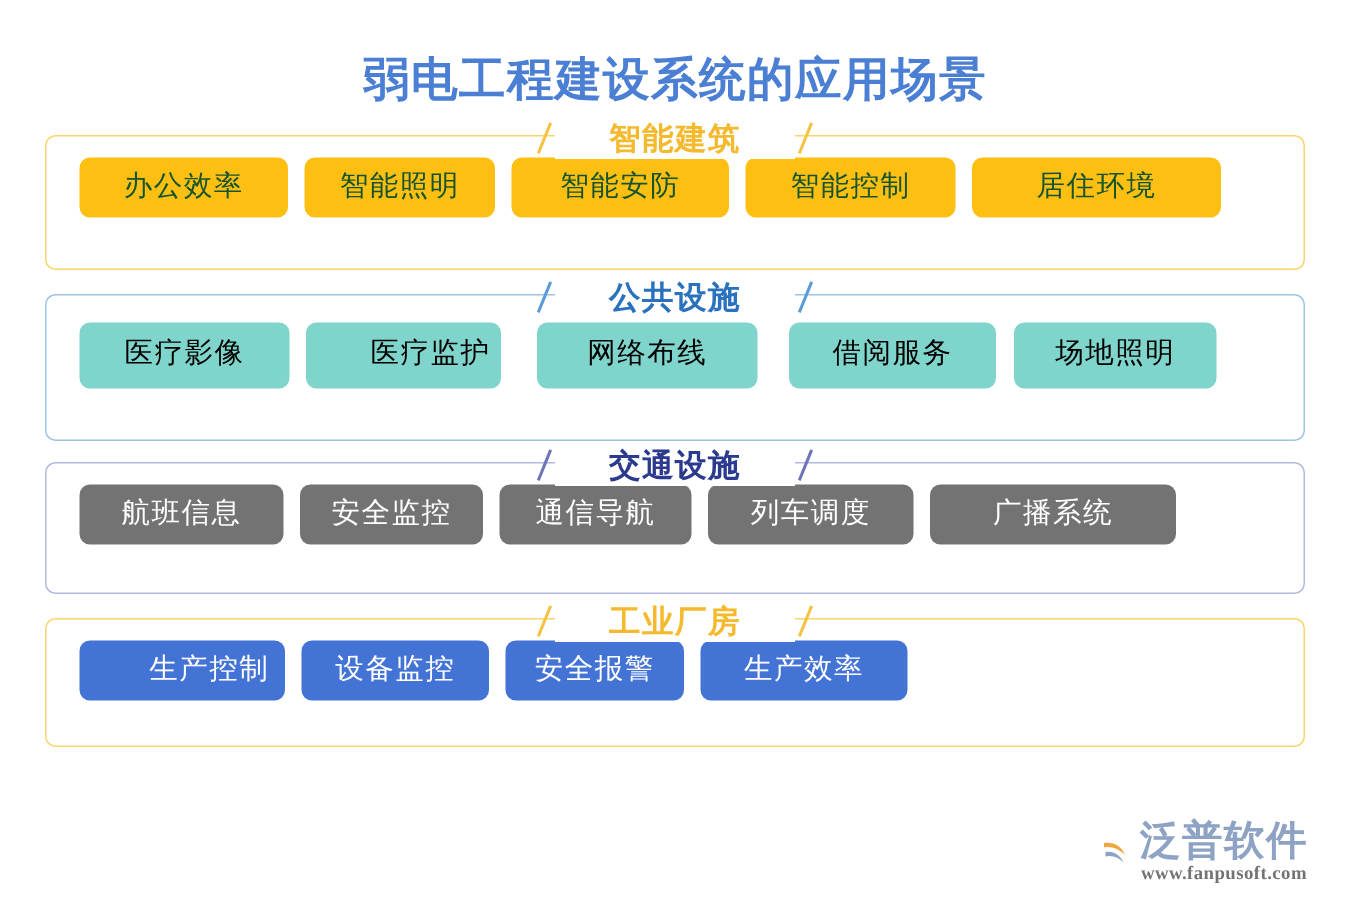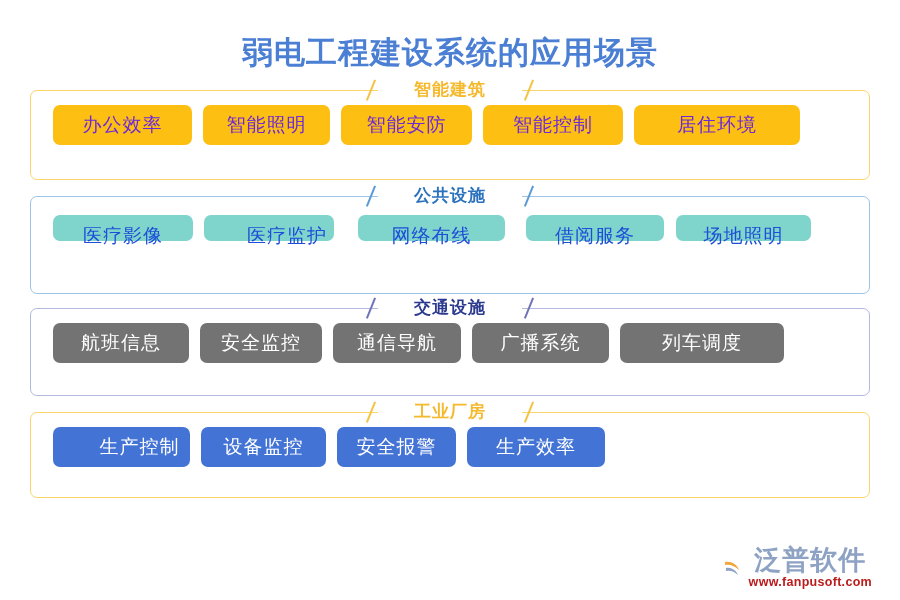--- a/index.html
+++ b/index.html
@@ -74,21 +74,21 @@
     height: 22px;
     background: #f5c242;
     transform: rotate(22deg);
     transform-origin: center;
   }
   .sec-2 .slash::after { background: #5b9bd5; }
   .sec-3 .slash::after { background: #6f74b8; }
   .sec-4 .slash::after { background: #f5c242; }
 
   .section-title {
-    font-size: 17px;
+    font-size: 21px;
     font-weight: bold;
     color: #f5b92e;
     padding: 0 26px;
     white-space: nowrap;
     letter-spacing: 1px;
   }
   .sec-2 .section-title { color: #2a72bd; }
   .sec-3 .section-title { color: #2b3a8f; }
   .sec-4 .section-title { color: #f5b92e; }
 
@@ -111,28 +111,28 @@
     border-radius: 7px;
     font-size: 19px;
     letter-spacing: 1px;
     margin-right: 11px;
     white-space: nowrap;
     box-sizing: border-box;
     font-family: "Liberation Serif", "DejaVu Serif", serif;
   }
   .tag:last-child { margin-right: 0; }
 
-  .sec-1 .tag { background: #fcbf12; color: #6d28d9; width: 138px; }
+  .sec-1 .tag { background: #fcbf12; color: #14532d; width: 138px; }
   .sec-1 .tag:nth-child(1) { width: 139px; }
   .sec-1 .tag:nth-child(2) { width: 127px; }
-  .sec-1 .tag:nth-child(3) { width: 131px; }
+  .sec-1 .tag:nth-child(3) { width: 145px; }
   .sec-1 .tag:nth-child(4) { width: 140px; }
   .sec-1 .tag:nth-child(5) { width: 166px; }
 
-  .sec-2 .tag { background: #7fd4cb; color: #1d4ed8; height: 26px; line-height: 42px; }
+  .sec-2 .tag { background: #7fd4cb; color: #000000; height: 44px; line-height: 42px; }
   .sec-2 .tag:nth-child(1) { width: 140px; }
   .sec-2 .tag:nth-child(2) { width: 130px; margin-right: 24px; padding-left: 36px; }
   .sec-2 .tag:nth-child(3) { width: 147px; margin-right: 21px; }
   .sec-2 .tag:nth-child(4) { width: 138px; margin-right: 12px; }
   .sec-2 .tag:nth-child(5) { width: 135px; }
 
   .sec-3 .tag { background: #737373; color: #ffffff; }
   .sec-3 .tag:nth-child(1) { width: 136px; }
   .sec-3 .tag:nth-child(2) { width: 122px; }
   .sec-3 .tag:nth-child(3) { width: 128px; }
@@ -169,24 +169,24 @@
   .logo-name {
     font-size: 27px;
     font-weight: bold;
     color: #8ea3c4;
     letter-spacing: 1px;
     font-family: "Liberation Serif", "DejaVu Serif", serif;
   }
   .logo-url {
     font-size: 12.5px;
     font-weight: bold;
-    color: #b91c1c;
+    color: #737373;
     letter-spacing: 0.3px;
     margin-top: 2px;
-    font-family: Liberation Sans, sans-serif;
+    font-family: Liberation Serif, serif;
   }
 </style>
 </head>
 <body>
 
 <h1 id="page-title">弱电工程建设系统的应用场景</h1>
 
 <div class="sections">
 
   <div class="section sec-1">
@@ -228,22 +228,22 @@
       <span class="slash"></span>
       <span class="hdr-gap">
         <span class="section-title">交通设施</span>
       </span>
       <span class="slash"></span>
     </div>
     <div class="tags">
       <div class="tag">航班信息</div>
       <div class="tag">安全监控</div>
       <div class="tag">通信导航</div>
+      <div class="tag">列车调度</div>
       <div class="tag">广播系统</div>
-      <div class="tag">列车调度</div>
     </div>
   </div>
 
   <div class="section sec-4">
     <div class="section-header">
       <span class="slash"></span>
       <span class="hdr-gap">
         <span class="section-title">工业厂房</span>
       </span>
       <span class="slash"></span>

